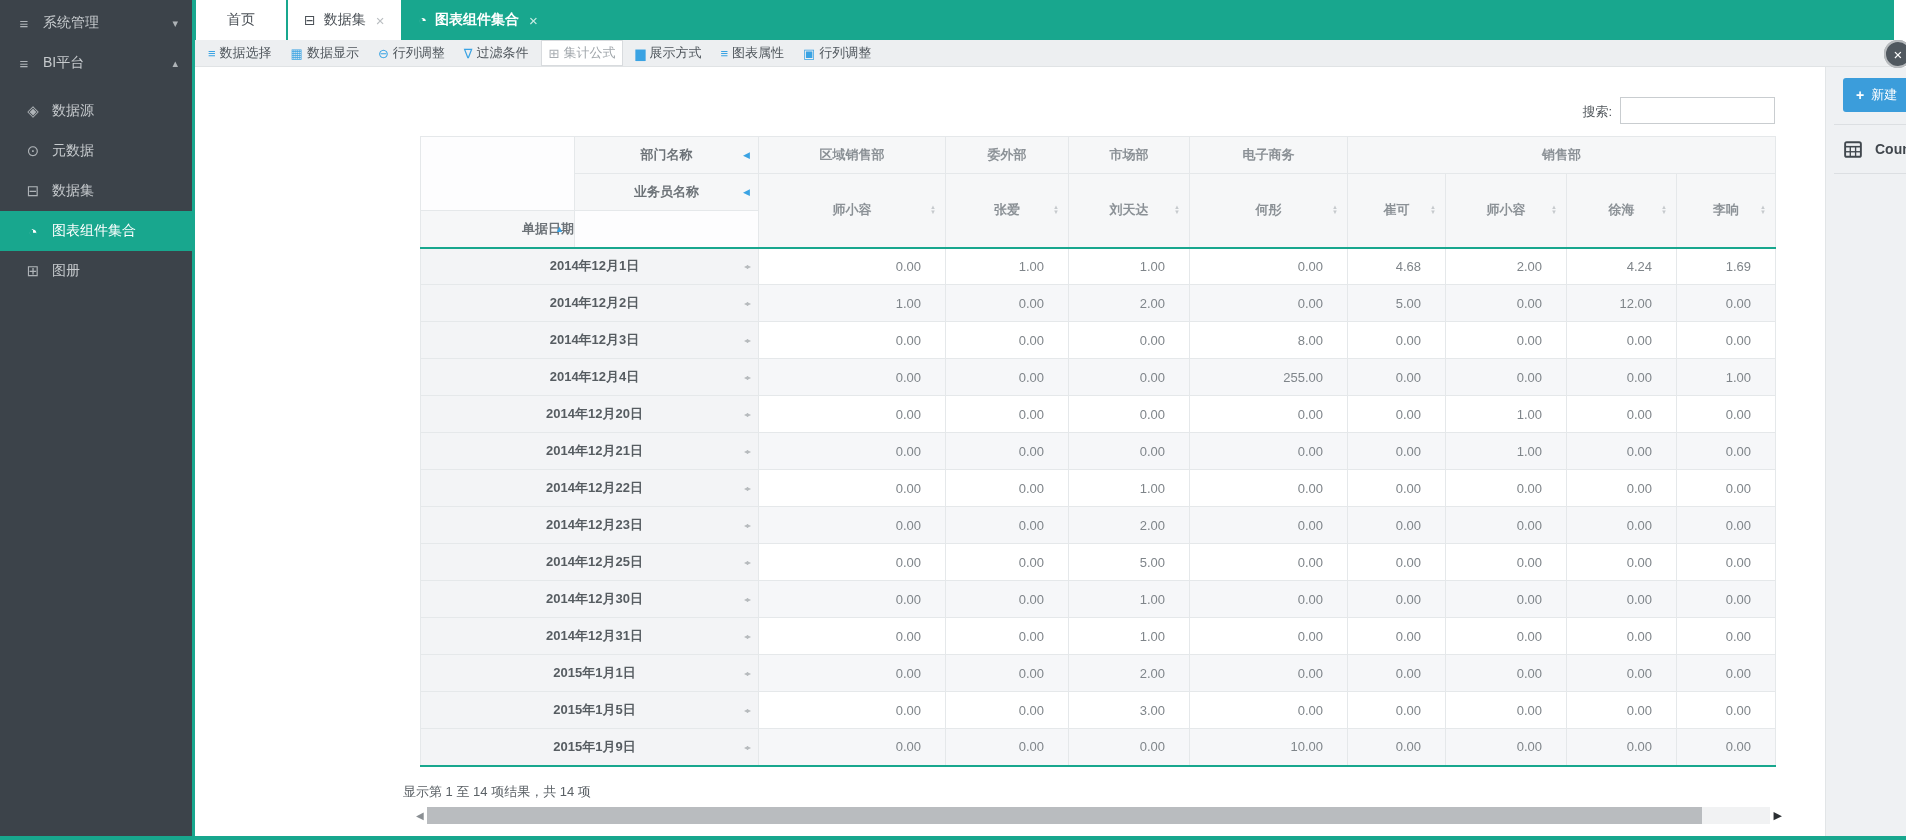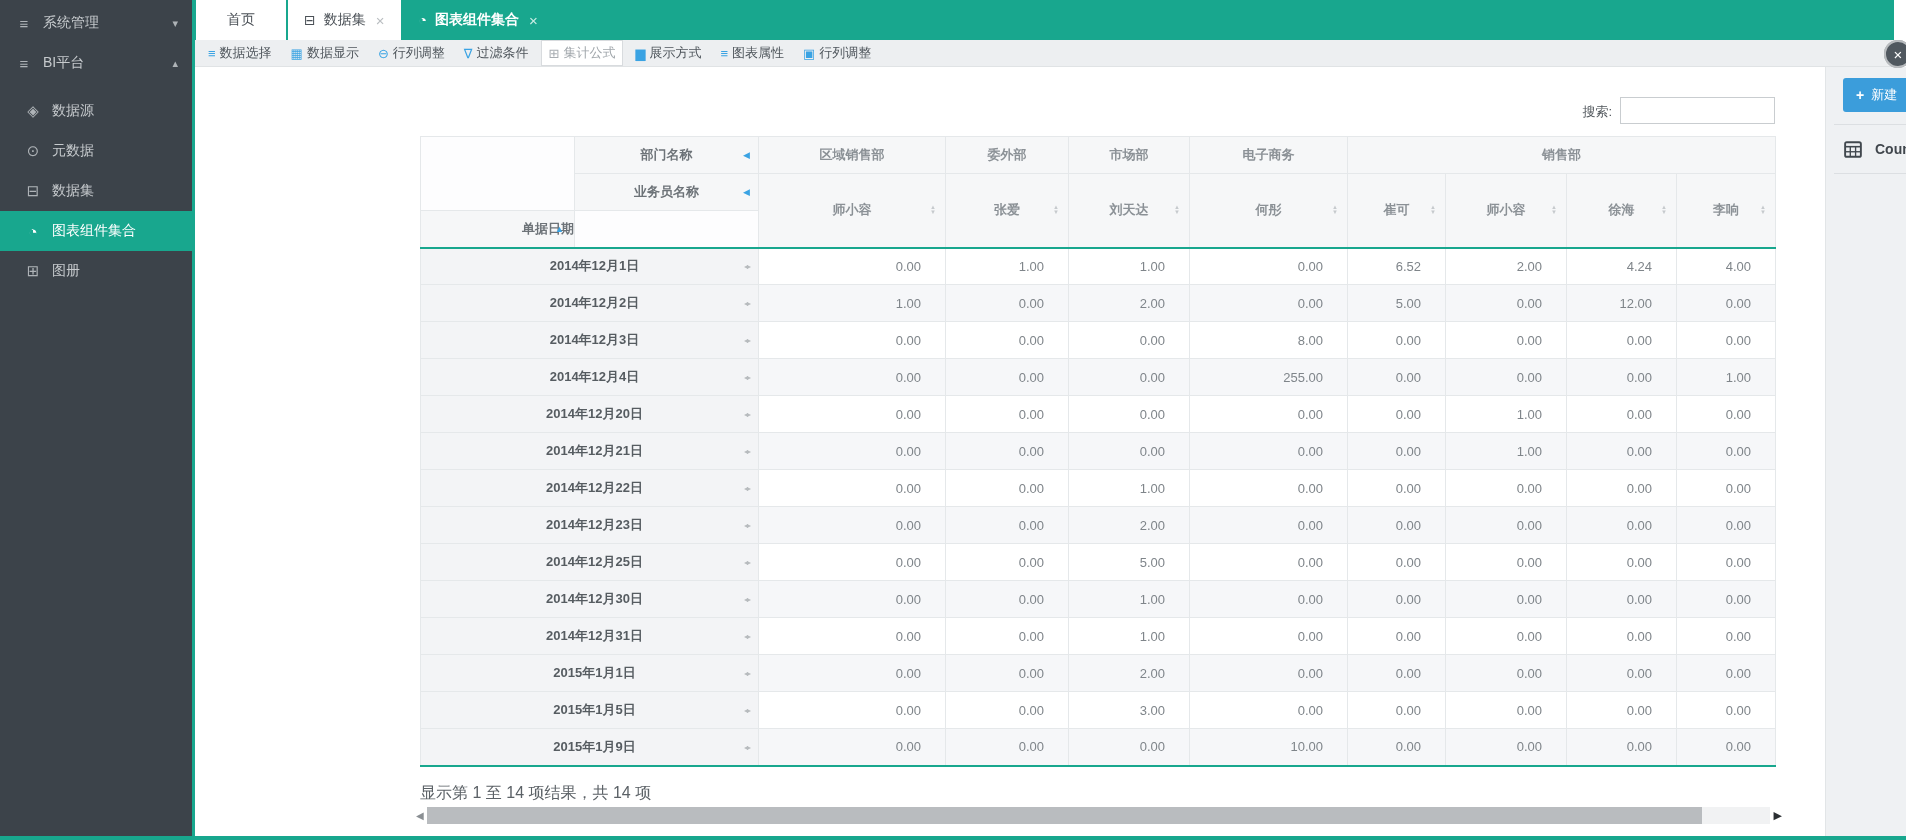--- a/index.html
+++ b/index.html
@@ -57,21 +57,21 @@
   .arrow-left { position:absolute; right:8px; top:50%; transform:translateY(-50%); color:#3aa3e3; font-size:9px; }
   .arrow-up { position:absolute; right:10px; top:50%; transform:translateY(-50%); color:#3aa3e3; font-size:9px; }
   .sorter { position:absolute; right:9px; top:50%; transform:translateY(-50%); display:flex; flex-direction:column; font-size:6px; line-height:5px; color:#c6cacd; }
   tbody tr:first-child td { border-top:2px solid #18a78e; }
   tbody tr:last-child td { border-bottom:2px solid #18a78e; }
   td.datecell { background:#f3f4f6; color:#565c61; font-weight:bold; text-align:center; padding-left:10px; position:relative; }
   .handle { position:absolute; right:8px; top:50%; transform:translateY(-50%); font-size:8px; color:#b7bbbe; letter-spacing:-1px; font-weight:normal; }
   td.val { text-align:right; padding-right:24px; color:#7f858a; background:#fff; }
   tbody tr.even td.val { background:#f6f7f9; }
 
-  .summary { position:absolute; left:30px; top:716px; font-size:16px; color:#5b6166; }
+  .summary { position:absolute; left:13px; top:716px; font-size:13px; color:#5b6166; }
   .hscroll { position:absolute; left:26px; top:738px; width:1366px; height:21px; display:flex; align-items:center; }
   .hs-left { font-size:10px; color:#8a8f93; padding-right:3px; cursor:pointer; }
   .hs-track { flex:1; height:17px; background:#f1f2f3; position:relative; }
   .hs-thumb { position:absolute; left:0; top:0; height:17px; width:95%; background:#b9bcbf; cursor:grab; }
   .hs-right { font-size:11px; color:#2b2f33; padding-left:4px; cursor:pointer; }
 
   
   .rightpanel { position:absolute; left:1630px; top:67px; width:276px; height:769px; background:#eff1f3; border-left:1px solid #e2e5e7; }
   .rp-buttons { display:flex; gap:6px; padding:11px 0 12px 17px; }
   .btn { display:inline-flex; align-items:center; gap:7px; background:#3b9ddb; color:#fff; font-size:13px;
@@ -239,24 +239,24 @@
               <th class="corner"></th>
             </tr>
           </thead>
         <tbody id="tbody">
             <tr class="odd">
               <td class="datecell" colspan="2">2014年12月1日<span class="handle">◂▸</span></td>
               <td class="val">0.00</td>
               <td class="val">1.00</td>
               <td class="val">1.00</td>
               <td class="val">0.00</td>
-              <td class="val">6.52</td>
+              <td class="val">4.68</td>
               <td class="val">2.00</td>
               <td class="val">4.24</td>
-              <td class="val">4.00</td>
+              <td class="val">1.69</td>
             </tr>
             <tr class="even">
               <td class="datecell" colspan="2">2014年12月2日<span class="handle">◂▸</span></td>
               <td class="val">1.00</td>
               <td class="val">0.00</td>
               <td class="val">2.00</td>
               <td class="val">0.00</td>
               <td class="val">5.00</td>
               <td class="val">0.00</td>
               <td class="val">12.00</td>

